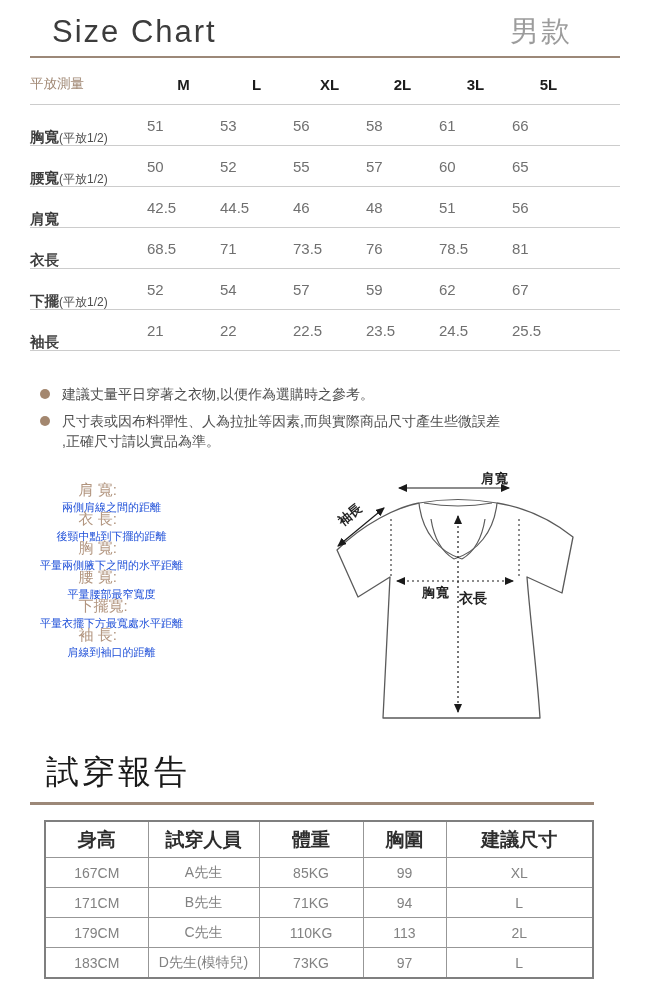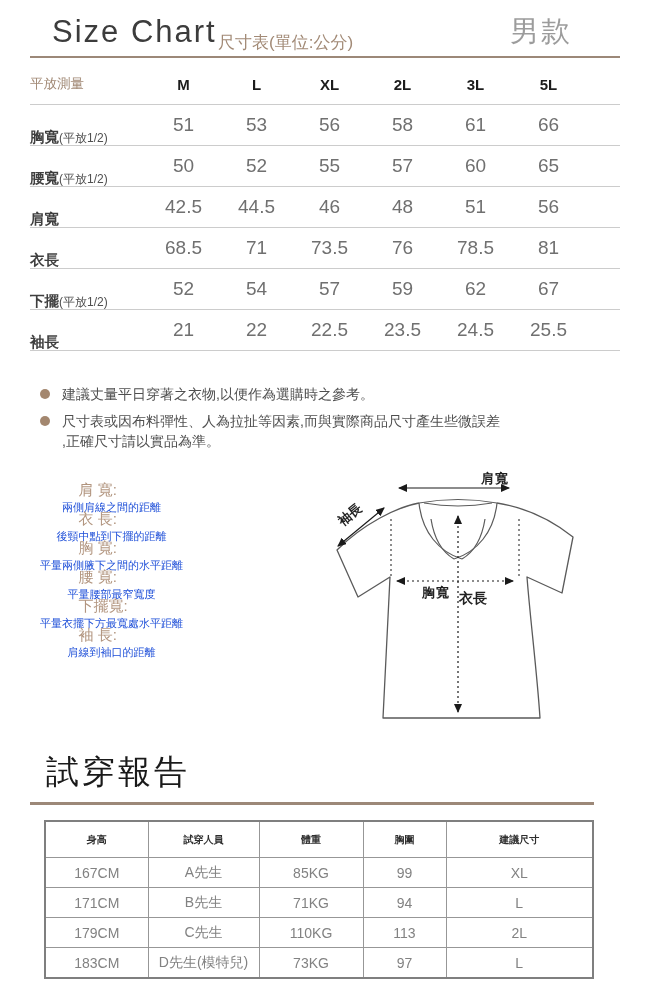--- a/index.html
+++ b/index.html
@@ -12,21 +12,21 @@
               letter-spacing:2px; color:#3c3c3c; }
   .title-zh { position:absolute; left:218px; top:31px; font-size:17px; color:var(--accent,#a28a76); }
   .category { position:absolute; left:510px; top:12px; font-size:29px; color:#9c9c9c; letter-spacing:2px; }
   .rule-top { position:absolute; left:30px; top:56px; width:590px; height:2px; background:var(--rule,#9c8878); }
 
   
   .size-table { position:absolute; left:30px; top:64px; width:590px; }
   .sz-row { display:flex; align-items:center; height:40px; border-bottom:1px solid #cccccc; }
   .sz-label { width:117px; font-size:14.5px; font-weight:bold; color:#3f3f3f; white-space:nowrap;margin-top:25px; }
   .sz-label i { font-style:normal; font-weight:normal; font-size:12px; color:#4f4f4f; }
-  .sz-v { width:73px; text-align:center; font-size:19px; color:#707070; }
+  .sz-v { width:73px; text-align:left; font-size:15px; color:#707070; }
   .sz-corner { width:117px; font-size:13.5px; color:var(--accent,#a28a76); }
   .sz-c { width:73px; text-align:center; font-size:15px; font-weight:bold; color:#1c1c1c; }
 
   
   .notes { position:absolute; left:40px; top:384px; width:575px; }
   .note { display:flex; margin-bottom:7px; }
   .note-bullet { flex:none; width:10px; height:10px; border-radius:50%;
                  background:var(--bullet,#a3876f); margin:5px 12px 0 0; }
   .note-text { font-size:14px; color:#4f4f4f; line-height:20px; }
   .note-l2 { display:block; }
@@ -45,31 +45,30 @@
   .lbl-sleeve { left:12px; top:44px; transform:rotate(-39deg); }
   .lbl-chest { left:97px; top:122px; letter-spacing:1px; }
   .lbl-length { left:134px; top:128px; width:16px; font-size:14px; line-height:17px; }
 
   
   .fit-title { position:absolute; left:46px; top:750px; font-size:33px; color:#1a1a1a; letter-spacing:3px; }
   .rule-mid { position:absolute; left:30px; top:802px; width:564px; height:3px; background:var(--rule,#9c8878); }
   .fit-table { position:absolute; left:44px; top:820px; border-collapse:collapse;
                border:2px solid #7f7f7f; table-layout:fixed; }
   .fit-table th, .fit-table td { border:1px solid #979797; text-align:center; padding:0; }
-  .fit-table th { height:35px; font-size:10px; color:#2e2e2e; font-weight:bold; }
+  .fit-table th { height:35px; font-size:19px; color:#2e2e2e; font-weight:bold; }
   .fit-table td { height:29px; font-size:14px; color:#828282; }
   .c1 { width:103px; } .c2 { width:111px; } .c3 { width:104px; } .c4 { width:83px; } .c5 { width:147px; }
 </style>
 </head>
 <body>
 
 <div class="page">
 
   <div class="title-en">Size Chart</div>
-  <div class="title-zh">尺寸表(單位:公分)</div>
   <div class="category">男款</div>
   <div class="rule-top"></div>
 
   <div class="size-table">
     <div class="sz-row">
       <span class="sz-corner">平放測量</span>
       <span class="sz-c">M</span>
       <span class="sz-c">L</span>
       <span class="sz-c">XL</span>
       <span class="sz-c">2L</span>

